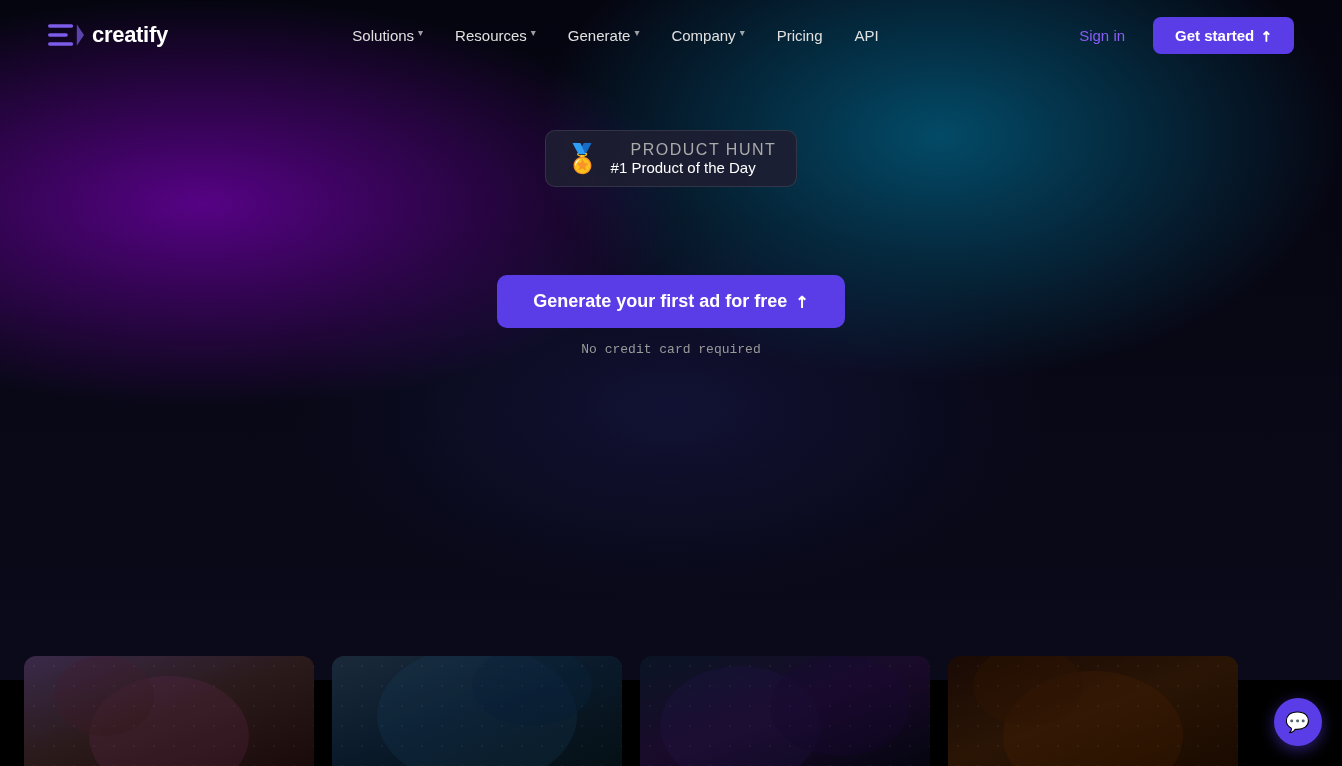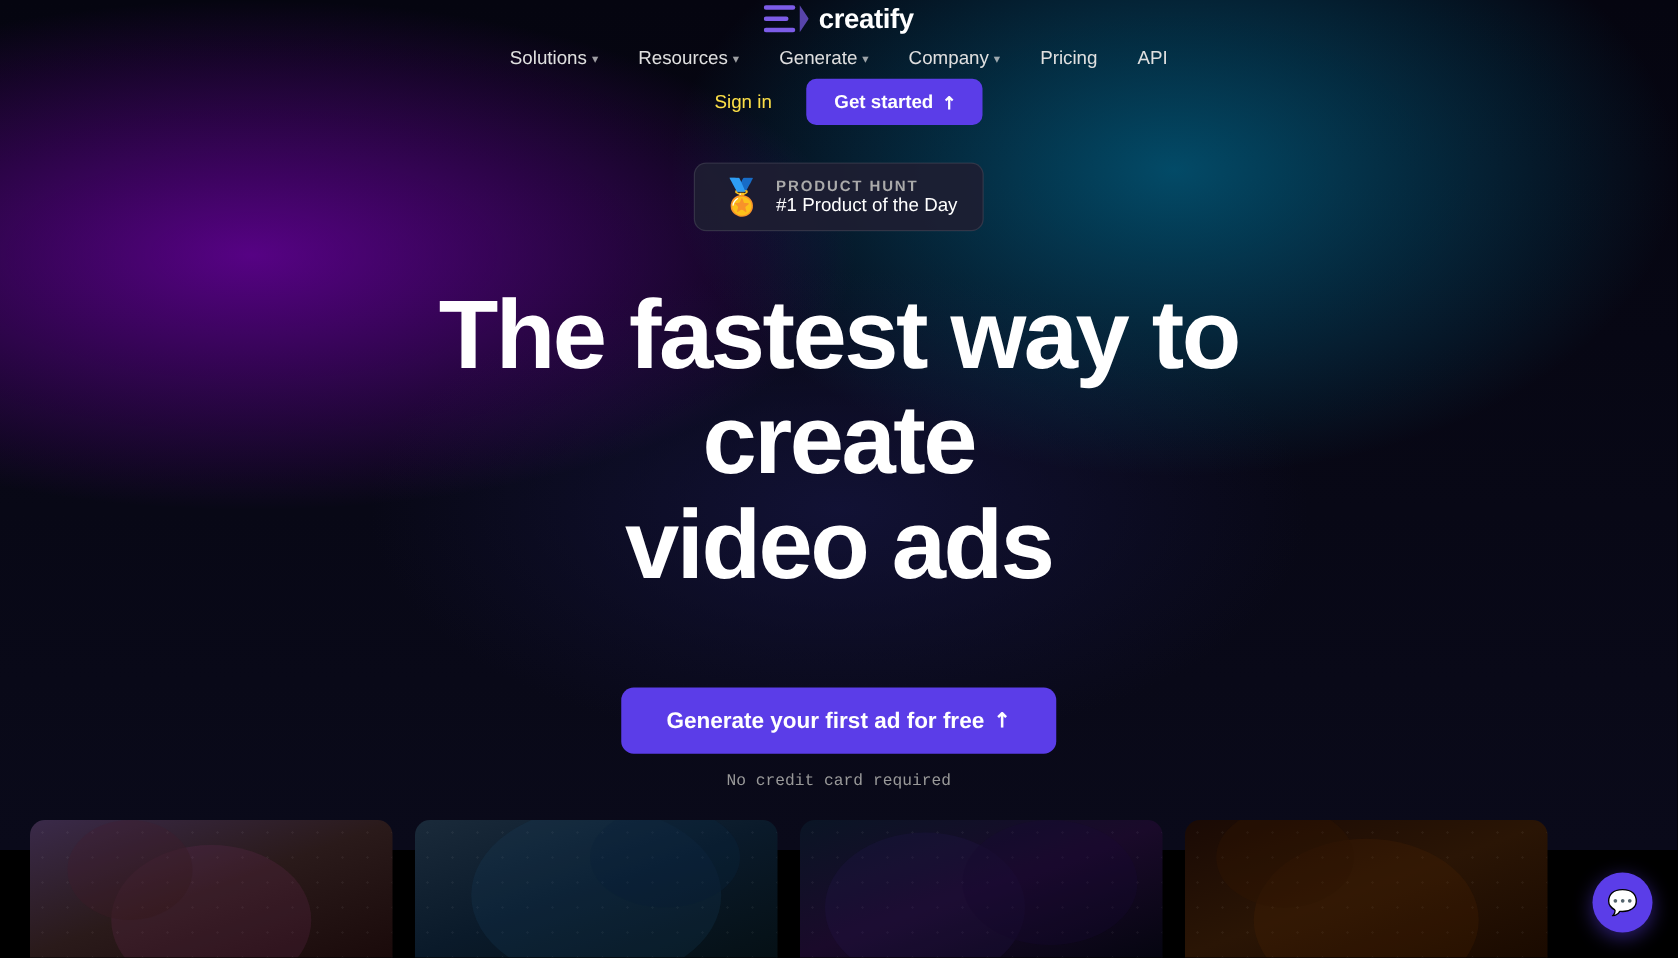--- a/index.html
+++ b/index.html
@@ -16,24 +16,23 @@
       background: #000;
     }
 
     
     nav {
       position: relative;
       z-index: 10;
       display: flex;
       align-items: center;
       justify-content: space-between;
-      padding: 0 48px;
+      padding: 12px 48px;
       height: 70px;
       background: transparent;
-      flex-direction: column;
     }
 
     .logo-area {
       display: flex;
       align-items: center;
       gap: 8px;
       text-decoration: none;
     }
 
     .logo-icon {
@@ -49,21 +48,20 @@
     }
 
     .nav-links {
       display: flex;
       align-items: center;
       gap: 4px;
     }
 
     .nav-item {
       display: flex;
-      align-items: center;
       gap: 4px;
       color: #e0e0e0;
       font-size: 15px;
       font-weight: 400;
       padding: 8px 14px;
       cursor: pointer;
       border-radius: 6px;
       transition: background 0.2s;
       white-space: nowrap;
     }
@@ -73,21 +71,21 @@
       opacity: 0.7;
     }
 
     .nav-actions {
       display: flex;
       align-items: center;
       gap: 12px;
     }
 
     .sign-in-btn {
-      color: #fde047;
+      color: #8b5cf6;
       font-size: 15px;
       font-weight: 400;
       padding: 8px 16px;
       cursor: pointer;
       border-radius: 6px;
       background: transparent;
       border: none;
     }
 
     .get-started-btn {
@@ -148,24 +146,25 @@
     }
 
     .ph-text {
       display: flex;
       flex-direction: column;
       align-items: flex-start;
     }
 
     .ph-label {
       color: #aaa;
-      font-size: 12px;
-      font-weight: 700;
+      font-size: 16px;
+      font-weight: 400;
       letter-spacing: 1.5px;
       text-transform: uppercase;
+      margin-left: 20px;
     }
 
     .ph-title {
       color: #fff;
       font-size: 15px;
       font-weight: 400;
     }
 
     
     .hero-headline {
@@ -339,24 +338,20 @@
 <section class="hero">
 
   <div class="ph-badge">
     <span class="ph-medal">🏅</span>
     <div class="ph-text">
       <span class="ph-label">PRODUCT HUNT</span>
       <span class="ph-title">#1 Product of the Day</span>
     </div>
   </div>
 
-  <h1 class="hero-headline">
-    <span>The fastest way to create</span><br>
-    <span>video ads</span>
-  </h1>
 
 
   <button class="cta-button">
     <span>Generate your first ad for free</span>
     <span class="cta-arrow">↗</span>
   </button>
 
   <p class="no-credit-card">No credit card required</p>
 </section>
 

